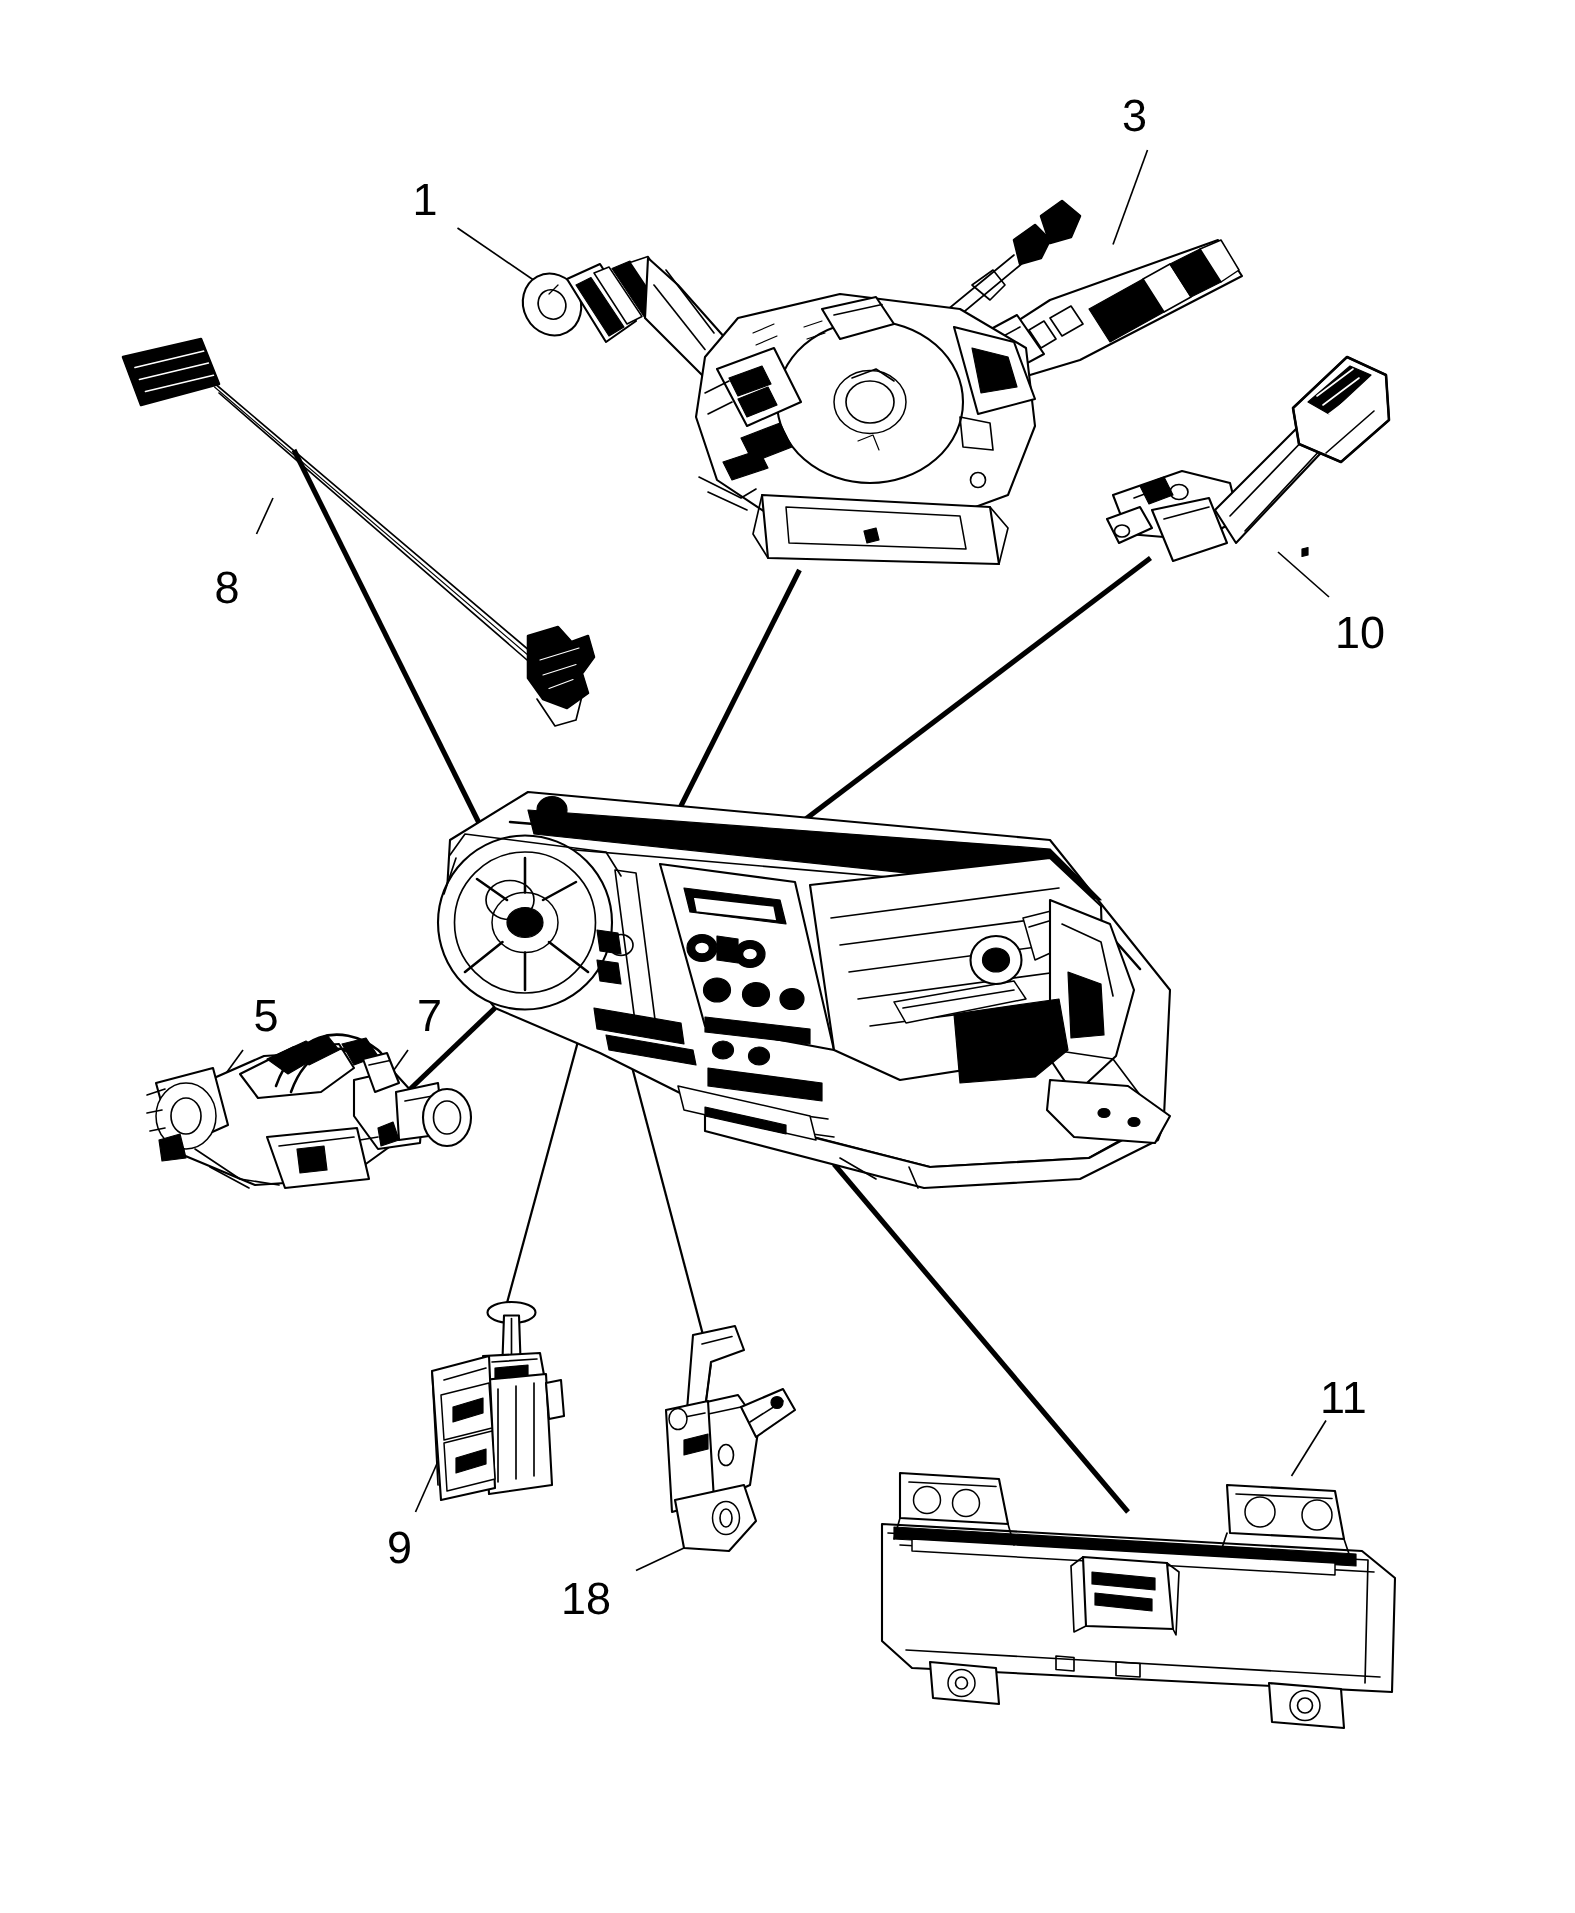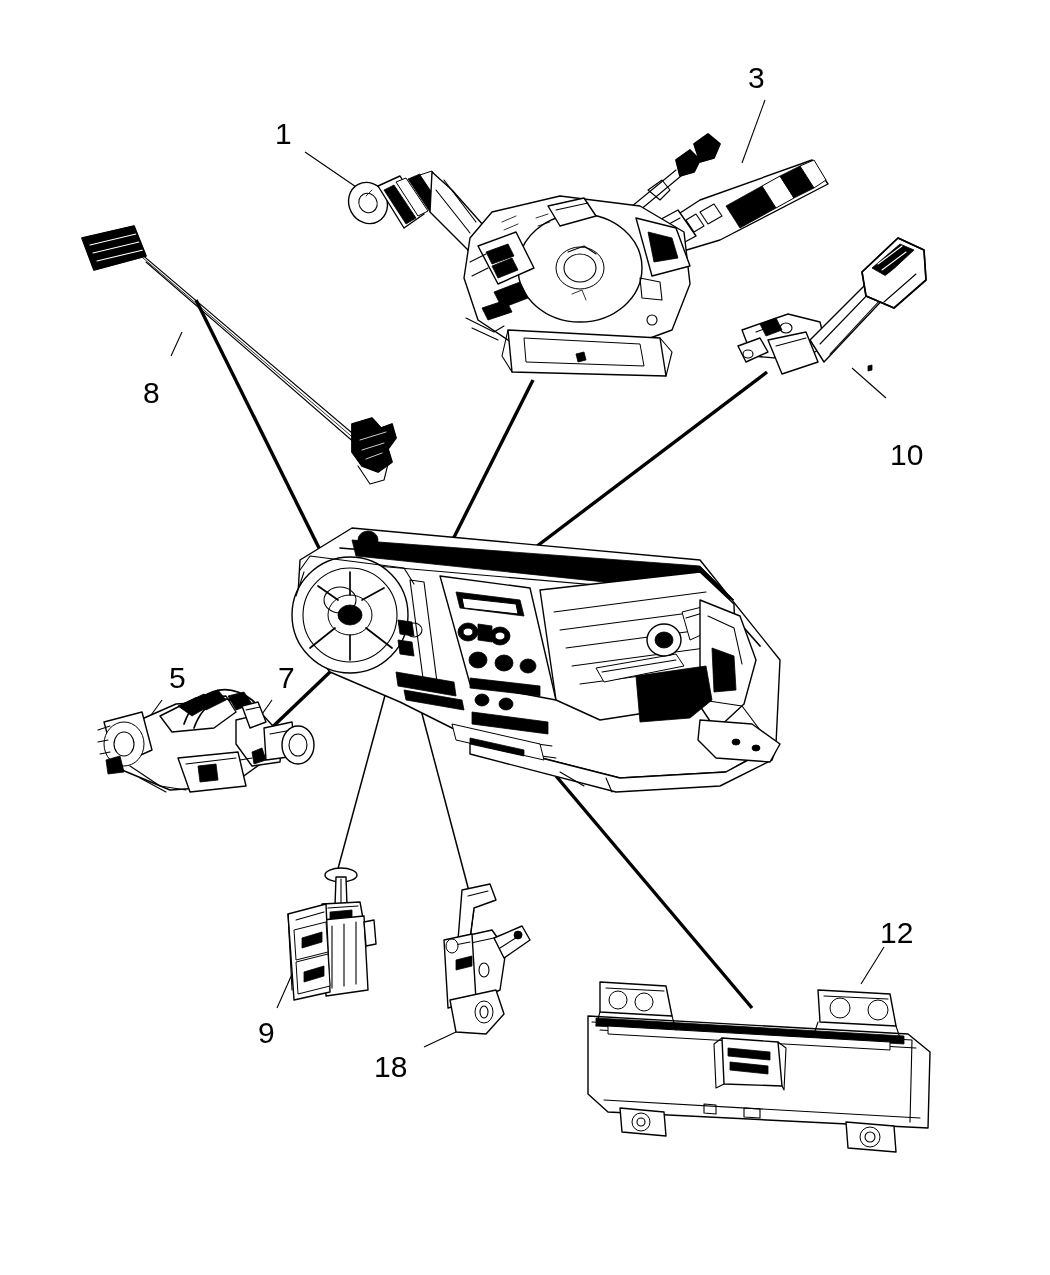--- a/index.html
+++ b/index.html
@@ -422,19 +422,19 @@
   <div class="callout-number" style="left:748px; top:63px;">3</div>
 
   <div class="callout-number" style="left:169px; top:663px;">5</div>
 
   <div class="callout-number" style="left:278px; top:663px;">7</div>
 
   <div class="callout-number" style="left:143px; top:378px;">8</div>
 
   <div class="callout-number" style="left:258px; top:1018px;">9</div>
 
-  <div class="callout-number" style="left:890px; top:408px;margin-top:32px;">10</div>
+  <div class="callout-number" style="left:890px; top:408px;">10</div>
 
   <div class="callout-number" style="left:374px; top:1052px;">18</div>
 
-  <div class="callout-number" style="left:880px; top:918px;">12</div>
+  <div class="callout-number" style="left:880px; top:918px;">11</div>
 
 </div>
 
 </body></html>

